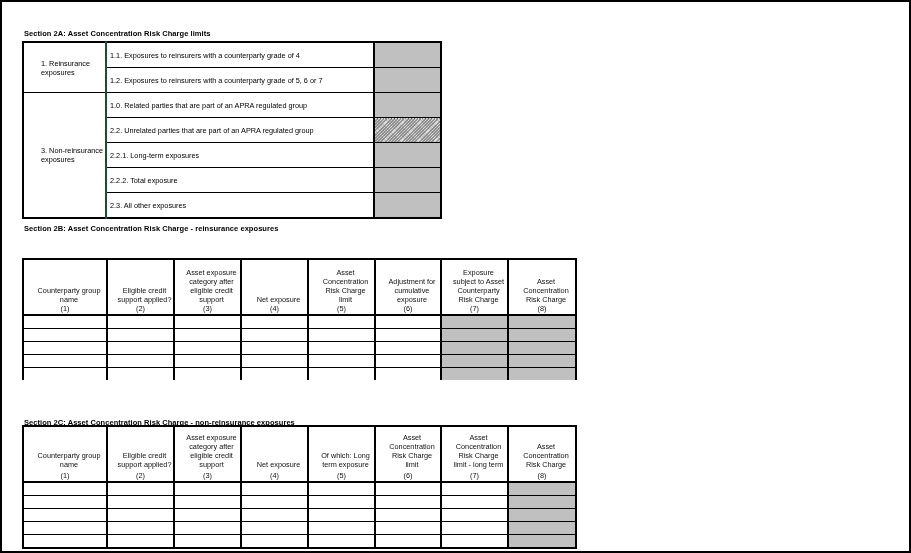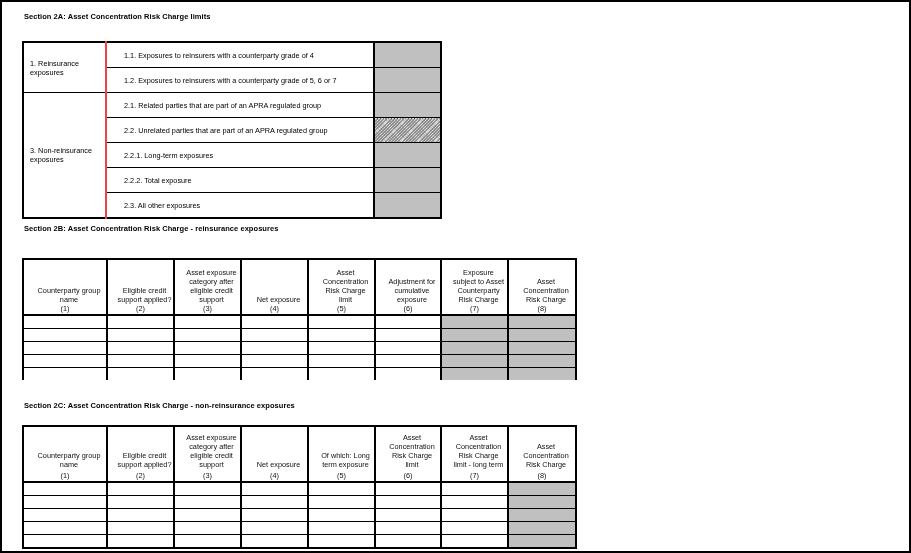--- a/index.html
+++ b/index.html
@@ -8,22 +8,22 @@
   .frame { position: absolute; left: 0; top: 0; width: 907px; height: 549px;
            border: 2px solid #000; box-sizing: content-box; }
   .section-title { position: absolute; left: 24px; font-size: 7.5px; font-weight: bold;
                    letter-spacing: 0.05px; white-space: nowrap; }
   table { border-collapse: collapse; position: absolute; table-layout: fixed; }
   td, th { padding: 0; font-weight: normal; font-size: 7.3px; line-height: 9px; }
 
   
   #t2a { left: 22px; top: 41px; width: 420px; border: 2px solid #000; }
   #t2a td { border: 1px solid #000; height: 24px; vertical-align: middle; }
-  #t2a td.group { border-right: 2px solid #ef4444; padding-left: 6px; vertical-align: middle; }
-  #t2a td.label { padding-left: 17px; }
+  #t2a td.group { border-right: 2px solid #14532d; padding-left: 17px; vertical-align: middle; }
+  #t2a td.label { padding-left: 3px; }
   #t2a td.label.indent { }
   #t2a td.val { border-left: 2px solid #000; background: #c0c0c0; }
   #t2a td.val.hatch { background-color: #d8d8d8;
      background-image: repeating-linear-gradient(135deg, #555 0 0.6px, transparent 0.6px 2px),
                        repeating-linear-gradient(45deg, rgba(120,120,120,0.5) 0 0.5px, transparent 0.5px 2px); }
 
   
   .grid { left: 22px; width: 554px; border-left: 2px solid #000; border-top: 2px solid #000; }
   .grid th { border-right: 2px solid #000; border-bottom: 2px solid #000; text-align: center;
              vertical-align: bottom; padding: 1px 1px 1px 1px; color: #111; }
@@ -34,40 +34,40 @@
   #t2c { top: 425px; border-bottom: 2px solid #000; }
   .hd-text { display: block; margin-left: 8px; }
   .hd-num { display: block; margin-top: 0; }
   #t2c .hd-num { margin-top: 2px; }
 </style>
 </head>
 <body>
 
 <div class="frame"></div>
 
-<div class="section-title" style="top:12px;">Section 2A: Asset Concentration Risk Charge limits</div>
+<div class="section-title" style="top:29px;">Section 2A: Asset Concentration Risk Charge limits</div>
 <table id="t2a">
   <colgroup>
       <col style="width:83px">
       <col style="width:268px">
       <col style="width:67px">
     </colgroup>
   <tbody>
       <tr>
     <td class="group" rowspan="2">1. Reinsurance exposures</td>
     <td class="label">1.1. Exposures to reinsurers with a counterparty grade of 4</td>
     <td class="val"></td>
   </tr>
   <tr>
     <td class="label">1.2. Exposures to reinsurers with a counterparty grade of 5, 6 or 7</td>
     <td class="val"></td>
   </tr>
   <tr>
     <td class="group" rowspan="5">3. Non-reinsurance exposures</td>
-    <td class="label">2.1. Related parties that are part of an APRA regulated group</td>
+    <td class="label">1.0. Related parties that are part of an APRA regulated group</td>
     <td class="val"></td>
   </tr>
   <tr>
     <td class="label">2.2. Unrelated parties that are part of an APRA regulated group</td>
     <td class="val hatch"></td>
   </tr>
   <tr>
     <td class="label indent">2.2.1. Long-term exposures</td>
     <td class="val"></td>
   </tr>
@@ -175,21 +175,21 @@
         <td></td>
         <td></td>
         <td></td>
         <td></td>
         <td class="shade"></td>
         <td class="shade"></td>
       </tr>
 </tbody>
   </table>
 
-<div class="section-title" style="top:401px;">Section 2C: Asset Concentration Risk Charge - non-reinsurance exposures</div>
+<div class="section-title" style="top:418px;">Section 2C: Asset Concentration Risk Charge - non-reinsurance exposures</div>
 <table id="t2c" class="grid">
   <colgroup>
     <col style="width:84px">
       <col style="width:67px">
       <col style="width:67px">
       <col style="width:67px">
     <col style="width:67px">
       <col style="width:66px">
       <col style="width:67px">
       <col style="width:68px">

